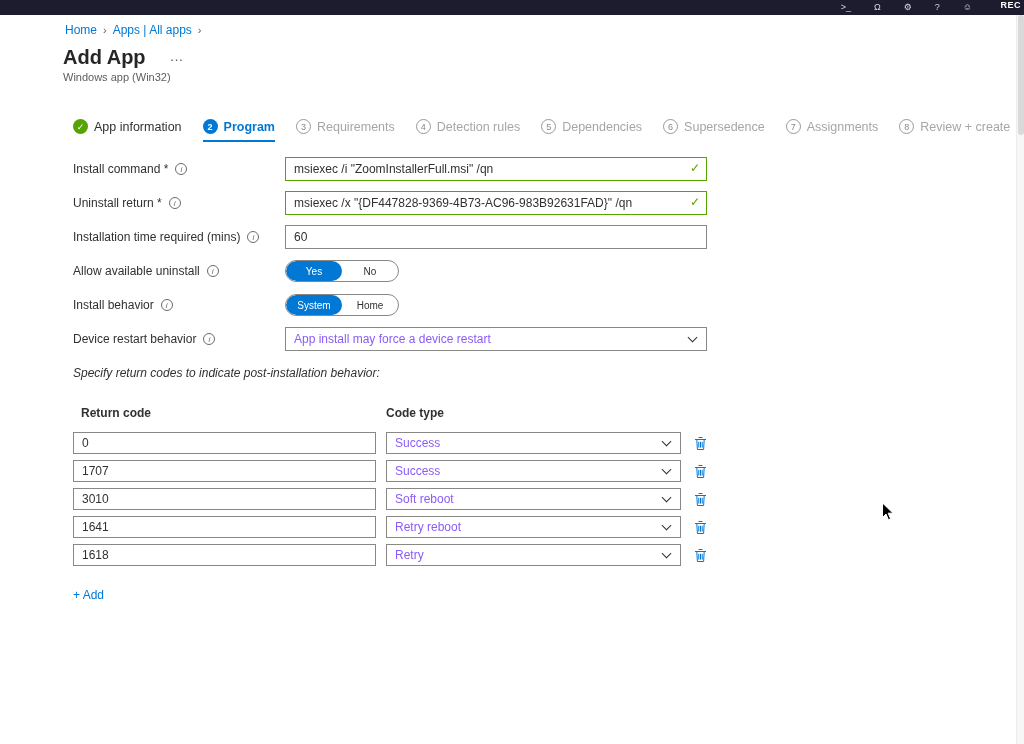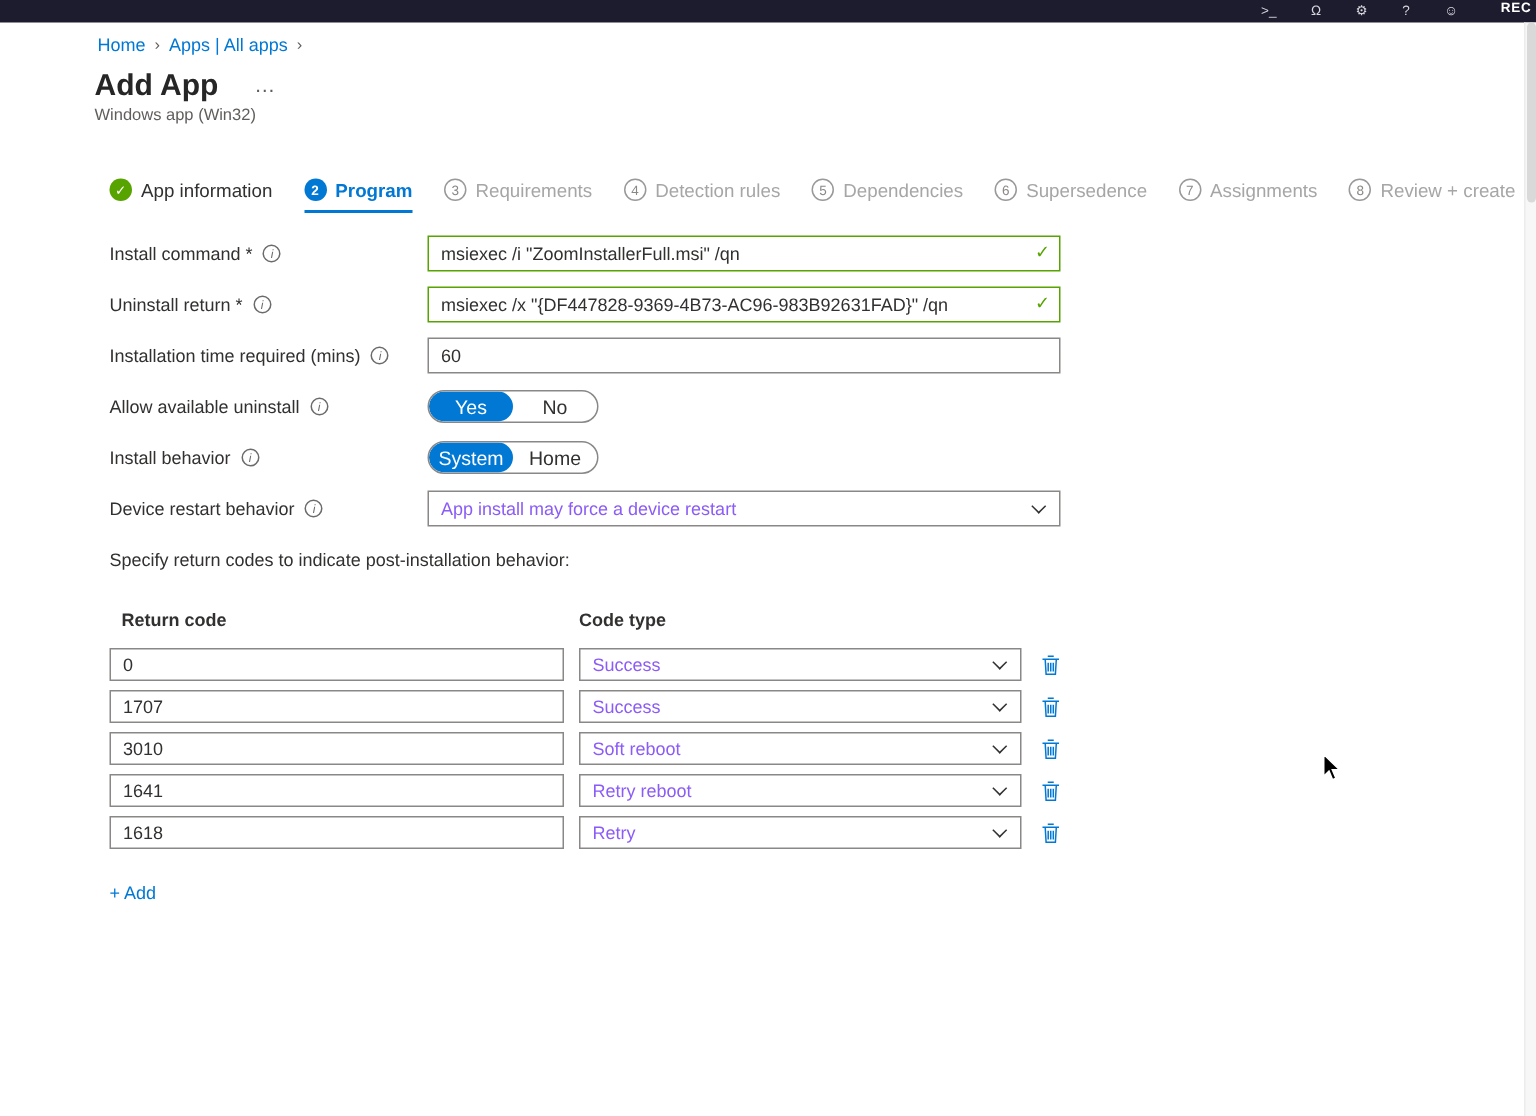--- a/index.html
+++ b/index.html
@@ -123,21 +123,21 @@
     color:#57a300; font-size:12px; line-height:1;
   }
 
   .pill {
     display:flex; width:114px; height:22px;
     border:1px solid #8a8886; border-radius:11px;
     overflow:hidden; cursor:pointer; background:#fff;
   }
   .pill-seg {
     width:57px; display:flex; align-items:center; justify-content:center;
-    font-size:13px; color:#323130;
+    font-size:10px; color:#323130;
   }
   .pill-seg.selected {
     background:#0078d4; color:#fff; border-radius:11px; font-weight:400;
   }
 
   .dropdown {
     width:422px; height:24px;
     border:1px solid #8a8886; background:#fff;
     display:flex; align-items:center; justify-content:space-between;
     padding:0 10px 0 8px; font-size:12px; color:#8b5cf6; cursor:pointer;
@@ -297,21 +297,21 @@
       <div class="flabel">
         <span>Device restart behavior</span>
         <span class="info">i</span>
       </div>
       <div class="dropdown">
         <span>App install may force a device restart</span>
         <span class="chev"></span>
       </div>
     </div>
 
-    <div class="section-heading" style="margin-top:15px;">Specify return codes to indicate post-installation behavior:</div>
+    <div class="section-heading" style="margin-top:15px;font-style:italic;">Specify return codes to indicate post-installation behavior:</div>
 
     
     <div class="rc-header">
       <div class="h1">Return code</div>
       <div class="h2">Code type</div>
     </div>
 
     <div class="rc-rows">
 
       <div class="rc-row">

